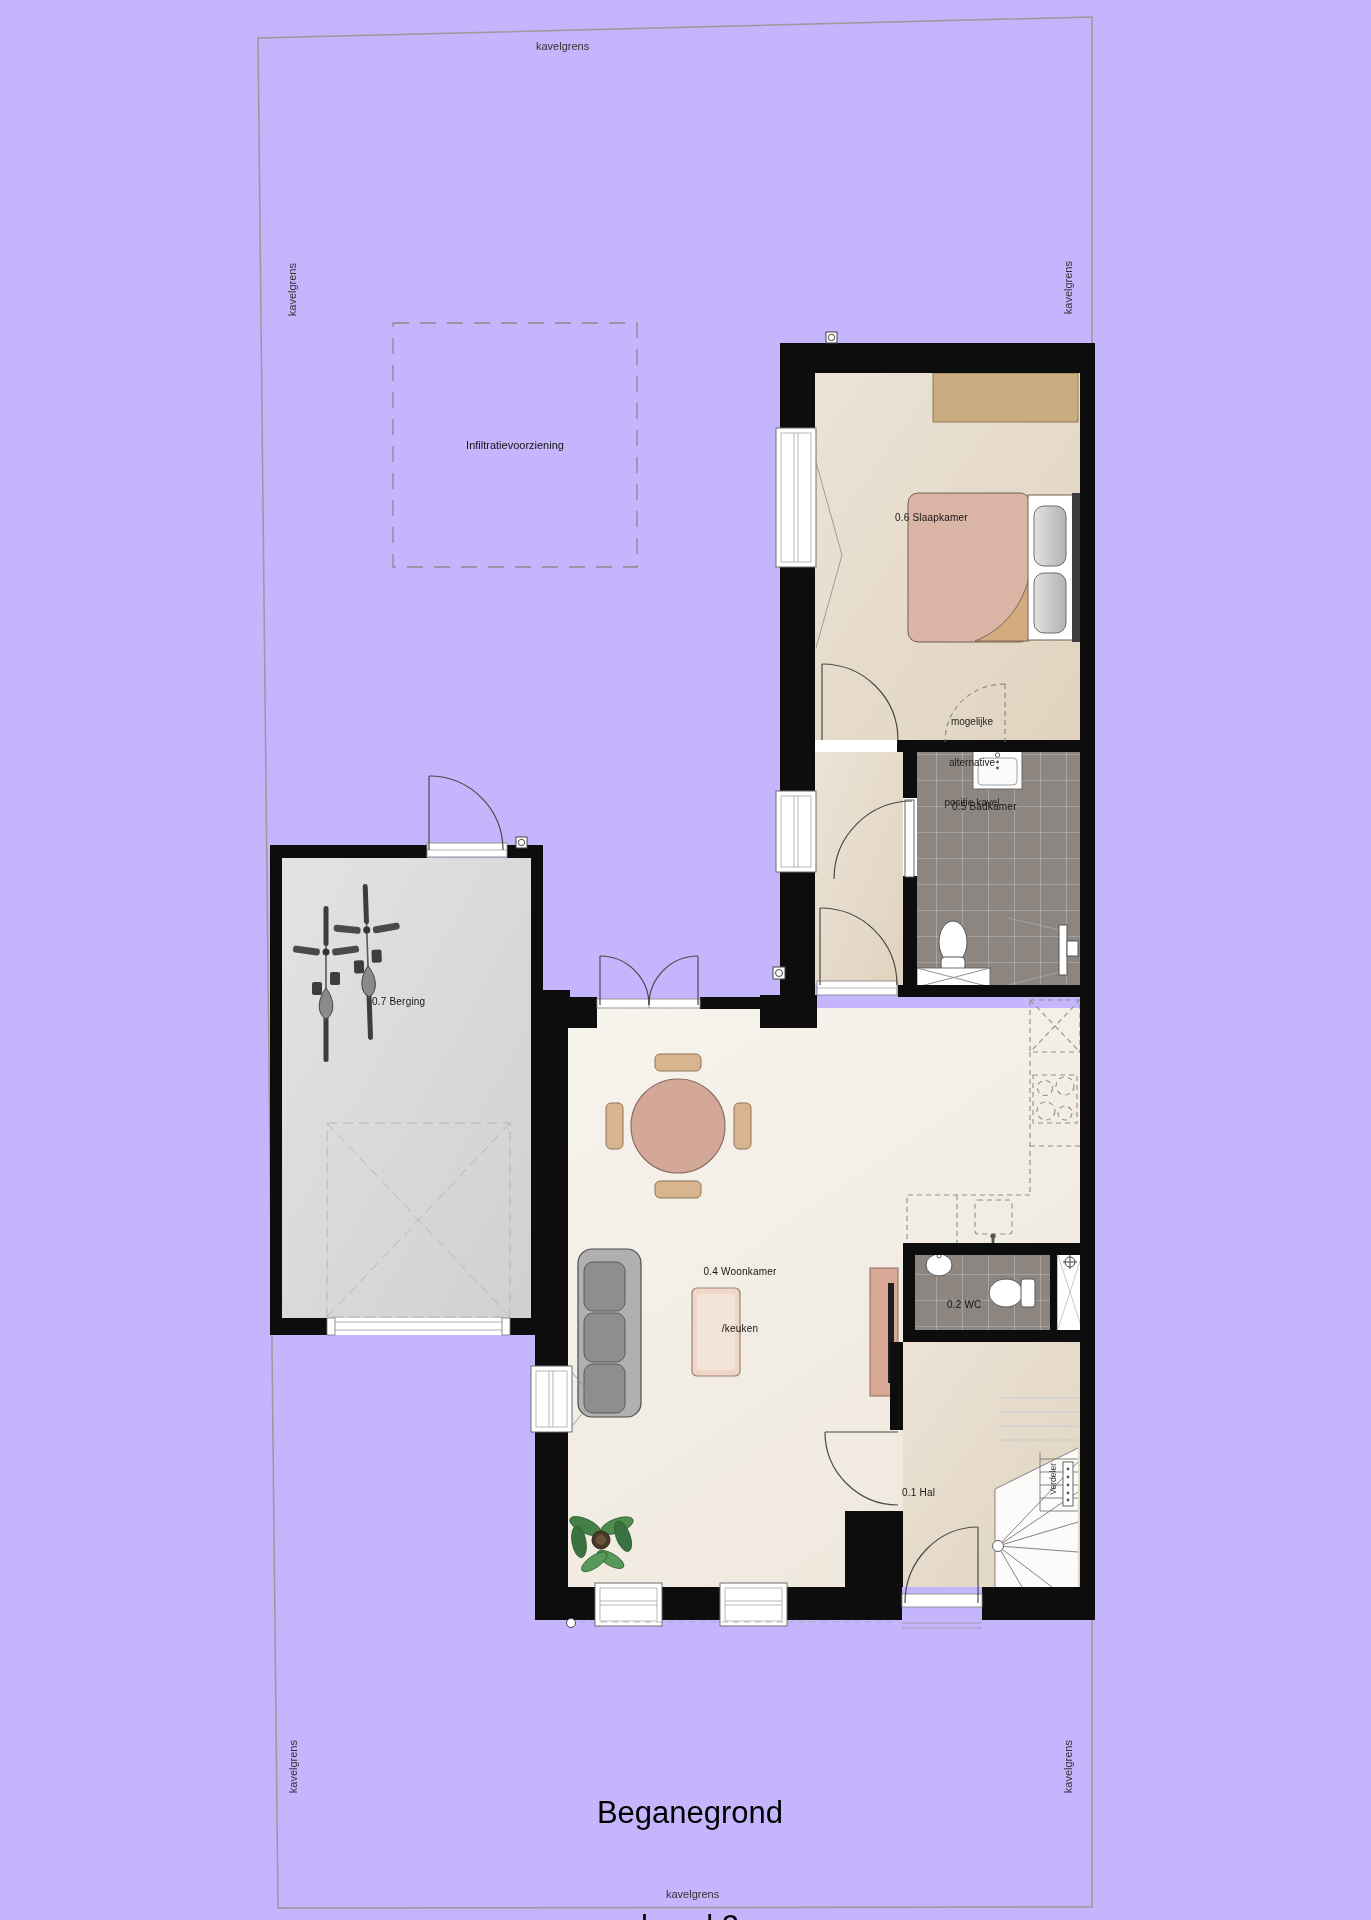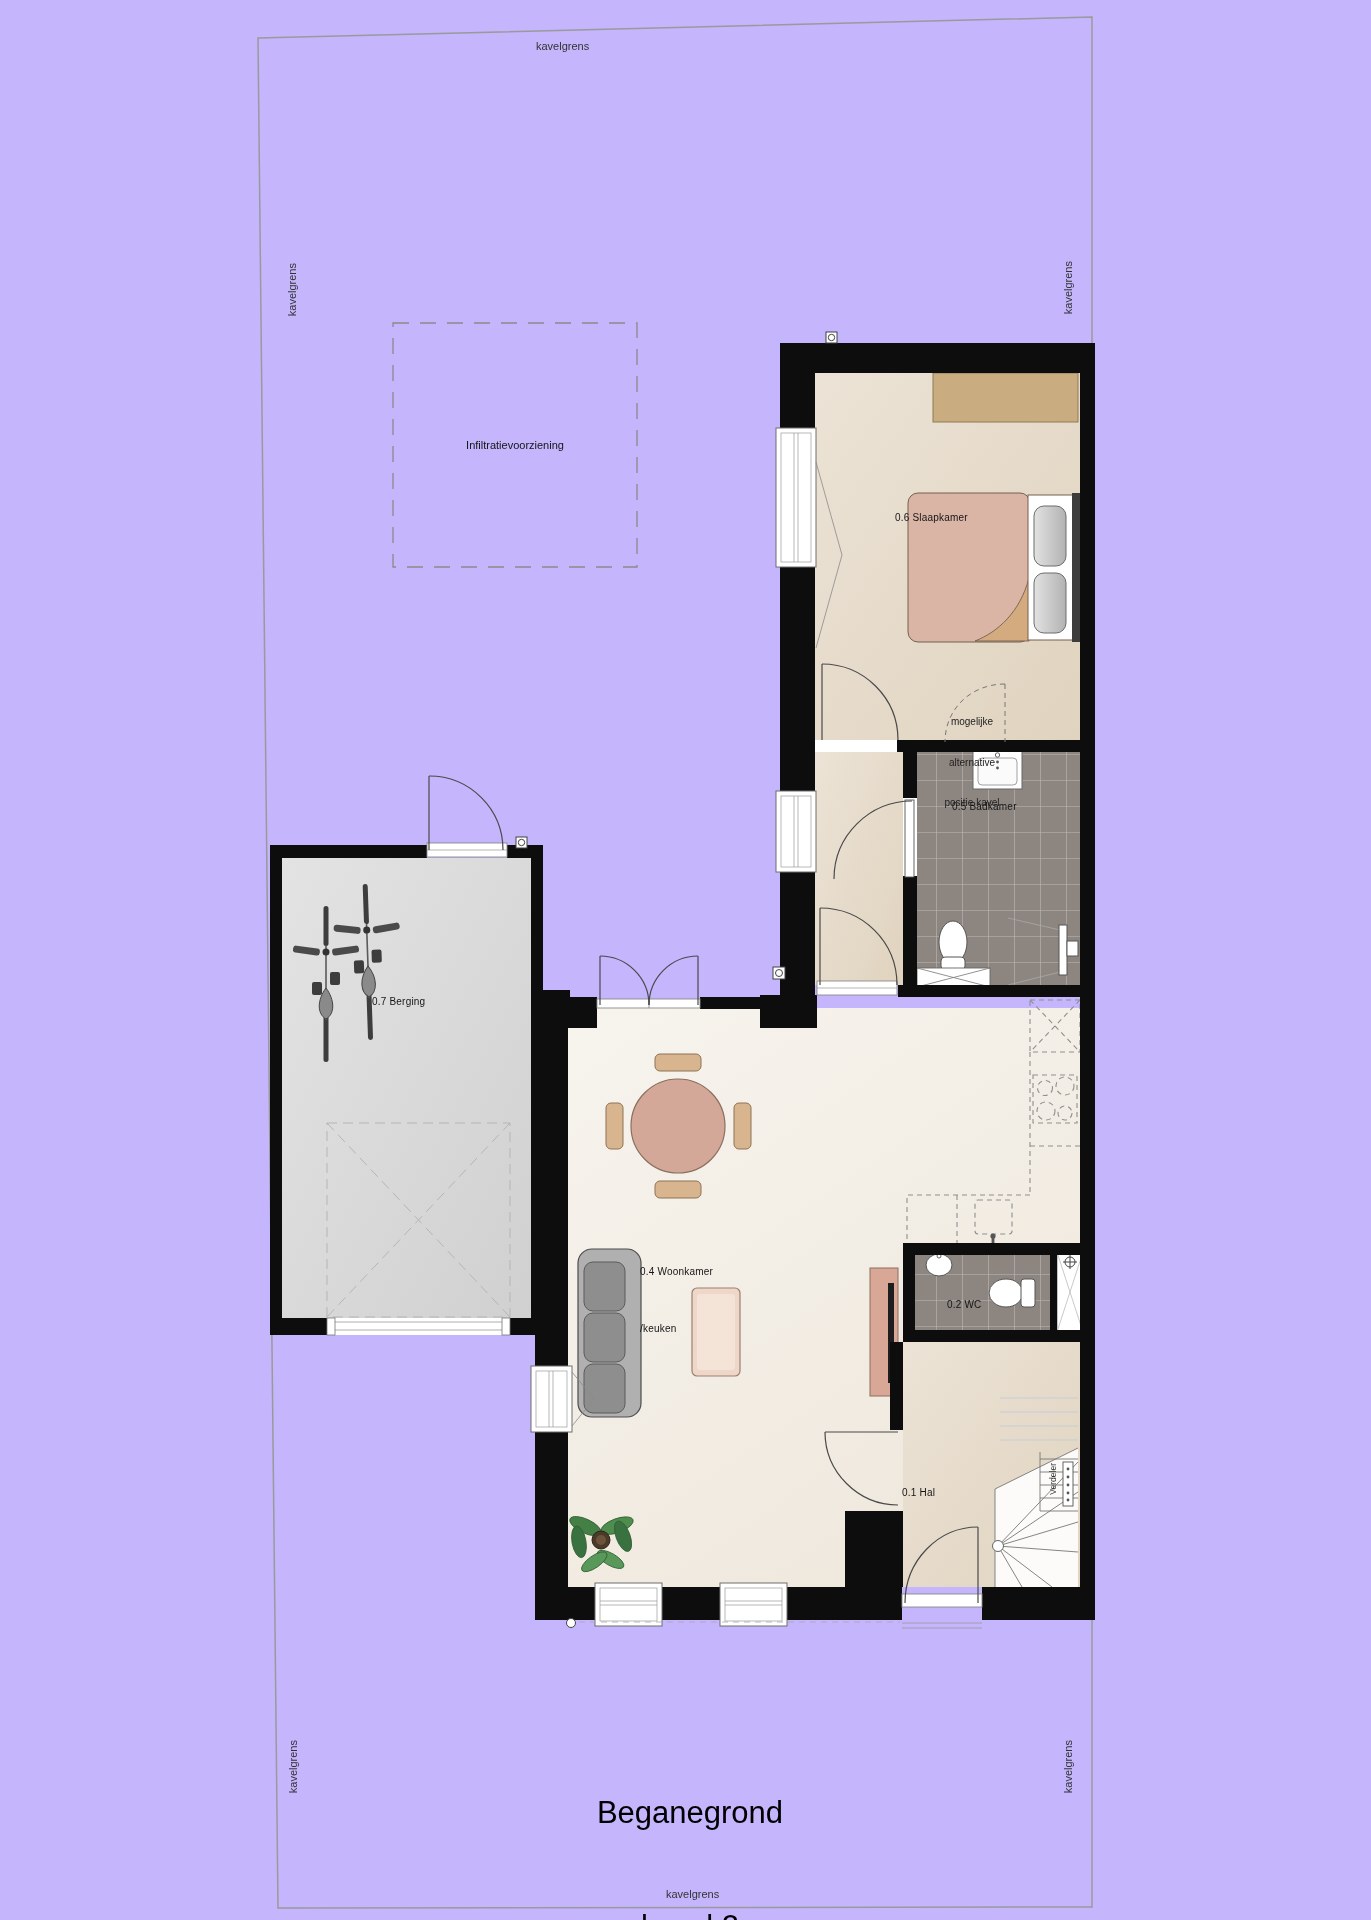--- a/index.html
+++ b/index.html
@@ -359,21 +359,21 @@
   <div class="label vlabel" style="left:1062px;top:1740px;">kavelgrens</div>
 
   <div class="label" style="left:393px;top:323px;width:244px;height:244px;display:flex;align-items:center;justify-content:center;font-size:11px;">Infiltratievoorziening</div>
 
   <div class="label room-label" style="left:895px;top:512px;">0.6 Slaapkamer</div>
   <div class="label room-label" style="left:952px;top:801px;">0.5 Badkamer</div>
   <div class="label room-label" style="left:372px;top:996px;">0.7 Berging</div>
   <div class="label room-label" style="left:947px;top:1299px;">0.2 WC</div>
   <div class="label room-label" style="left:902px;top:1487px;">0.1 Hal</div>
 
-  <div class="label room-label" style="left:640px;top:1224px;width:200px;line-height:19px;">
+  <div class="label room-label" style="left:640px;top:1224px;width:200px;text-align:center;line-height:19px;">
     <div>0.4 Woonkamer</div>
     <div>/keuken</div>
   </div>
 
   <div class="label note" style="left:922px;top:688px;width:100px;">
     <div>mogelijke</div>
     <div>alternative</div>
     <div>positie kavel</div>
   </div>
 

